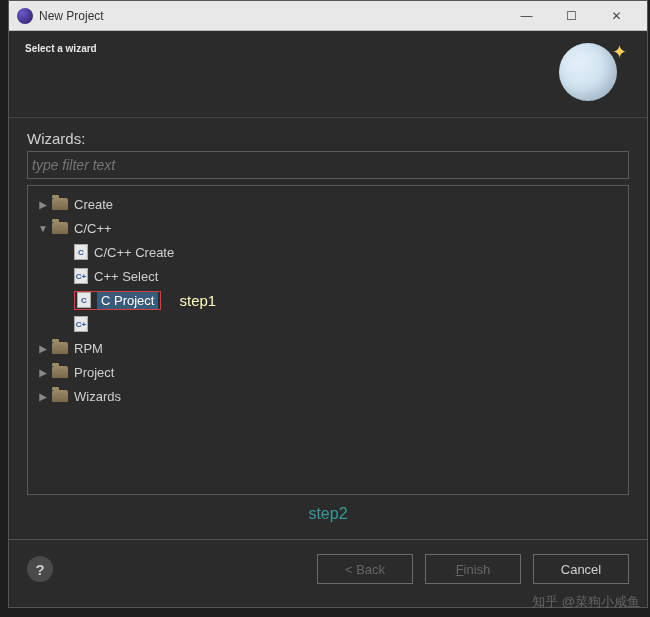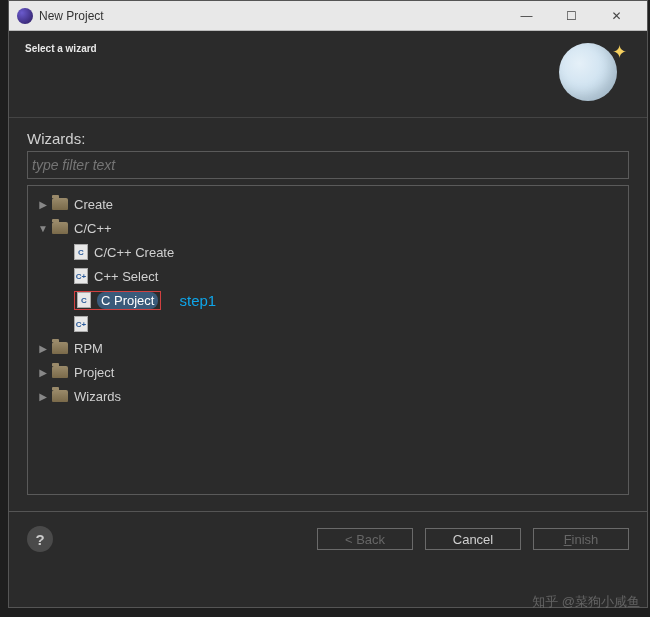--- a/index.html
+++ b/index.html
@@ -26,31 +26,31 @@
     .filter-input { width: 100%; background: #2b2b2b; border: 1px solid #5a5a5a; color: #c4b5fd; font-size: 14px; padding: 5px 4px; font-style: italic; }
     
     .tree-box { border: 1px solid #5a5a5a; margin-top: 6px; height: 310px; padding: 6px 4px; overflow: auto; background: #2b2b2b; }
     .tree-row { display: flex; align-items: center; height: 24px; font-size: 13px; color: #d0d0d0; cursor: pointer; white-space: nowrap; }
     .tree-row.lvl0 { padding-left: 4px; }
     .tree-row.lvl1 { padding-left: 42px; }
     .chev { width: 14px; text-align: center; color: #888; font-size: 10px; margin-right: 2px; display: inline-block; }
     .folder-icon { width: 16px; height: 12px; background: linear-gradient(#9a8a6a, #7a6a4a); border-radius: 2px 2px 1px 1px; margin-right: 6px; position: relative; }
     .folder-icon::before { content: ''; position: absolute; top: -3px; left: 0; width: 7px; height: 3px; background: #9a8a6a; border-radius: 1px 1px 0 0; }
     .file-icon { width: 14px; height: 16px; background: #e8e8e8; border: 1px solid #aaa; margin-right: 6px; position: relative; font-size: 8px; color: #2a5a9a; display: flex; align-items: center; justify-content: center; font-weight: bold; }
-    .tree-row.selected .labelspan { background: #3a5a7a; color: #fff; padding: 1px 4px; border-radius: 8px; }
+    .tree-row.selected .labelspan { background: #3a5a7a; color: #fff; padding: 1px 4px; }
     .highlight-red { border: 1px solid #d04040; padding: 0 2px; }
-    .step-anno { color: #0ea5e9; font-size: 15px; margin-left: 18px; }
+    .step-anno { color: #fef9c3; font-size: 15px; margin-left: 18px; }
     .step-anno2 { color: #3a9a9a; font-size: 16px; text-align: center; margin-top: 10px; }
     
     .divider { border-top: 1px solid #555; margin: 8px 0 0 0; }
     
     .button-bar { display: flex; align-items: center; padding: 14px 18px; gap: 12px; }
     .help-btn { width: 26px; height: 26px; border-radius: 50%; background: #4a4a4a; color: #ccc; display: flex; align-items: center; justify-content: center; font-weight: bold; font-size: 15px; cursor: pointer; }
     .spacer { flex: 1; }
-    .btn { min-width: 96px; height: 22px; border: 1px solid #6a6a6a; background: #2b2b2b; color: #d0d0d0; font-size: 13px; display: flex; align-items: center; justify-content: center; cursor: pointer; }
+    .btn { min-width: 96px; height: 30px; border: 1px solid #6a6a6a; background: #2b2b2b; color: #d0d0d0; font-size: 13px; display: flex; align-items: center; justify-content: center; cursor: pointer; }
     .btn.disabled { color: #666; cursor: default; }
     .btn.primary { color: #e8e8e8; }
     .btn.highlight-red-btn { outline: 1px solid #d04040; outline-offset: 1px; }
     .underline-letter { text-decoration: underline; }
     .watermark { position: absolute; right: 10px; bottom: 6px; font-size: 13px; color: #888; opacity: 0.6; }
   </style>
 </head>
 <body>
 
 <div class="outer">
@@ -117,32 +117,33 @@
         <span class="folder-icon"></span>
         <span class="labelspan">Project</span>
       </div>
       <div class="tree-row lvl0">
         <span class="chev">▶</span>
         <span class="folder-icon"></span>
         <span class="labelspan">Wizards</span>
       </div>
     </div>
     
+    <div class="step-anno2">step2</div>
   </div>
 
   <div class="divider"></div>
 
   <div class="button-bar">
     <div class="help-btn">?</div>
     <div class="spacer"></div>
     <div class="btn disabled">
         <span>&lt; Back</span>
       </div>
+    <div class="btn disabled">
+      <span><span class="underline-letter">F</span><span>inish</span></span>
+    </div>
     <div class="btn">
         <span>Cancel</span>
       </div>
-    <div class="btn disabled">
-      <span><span class="underline-letter">F</span><span>inish</span></span>
-    </div>
   </div>
 </div>
 
 <div class="watermark">知乎 @菜狗小咸鱼</div>
 
 </body></html>

